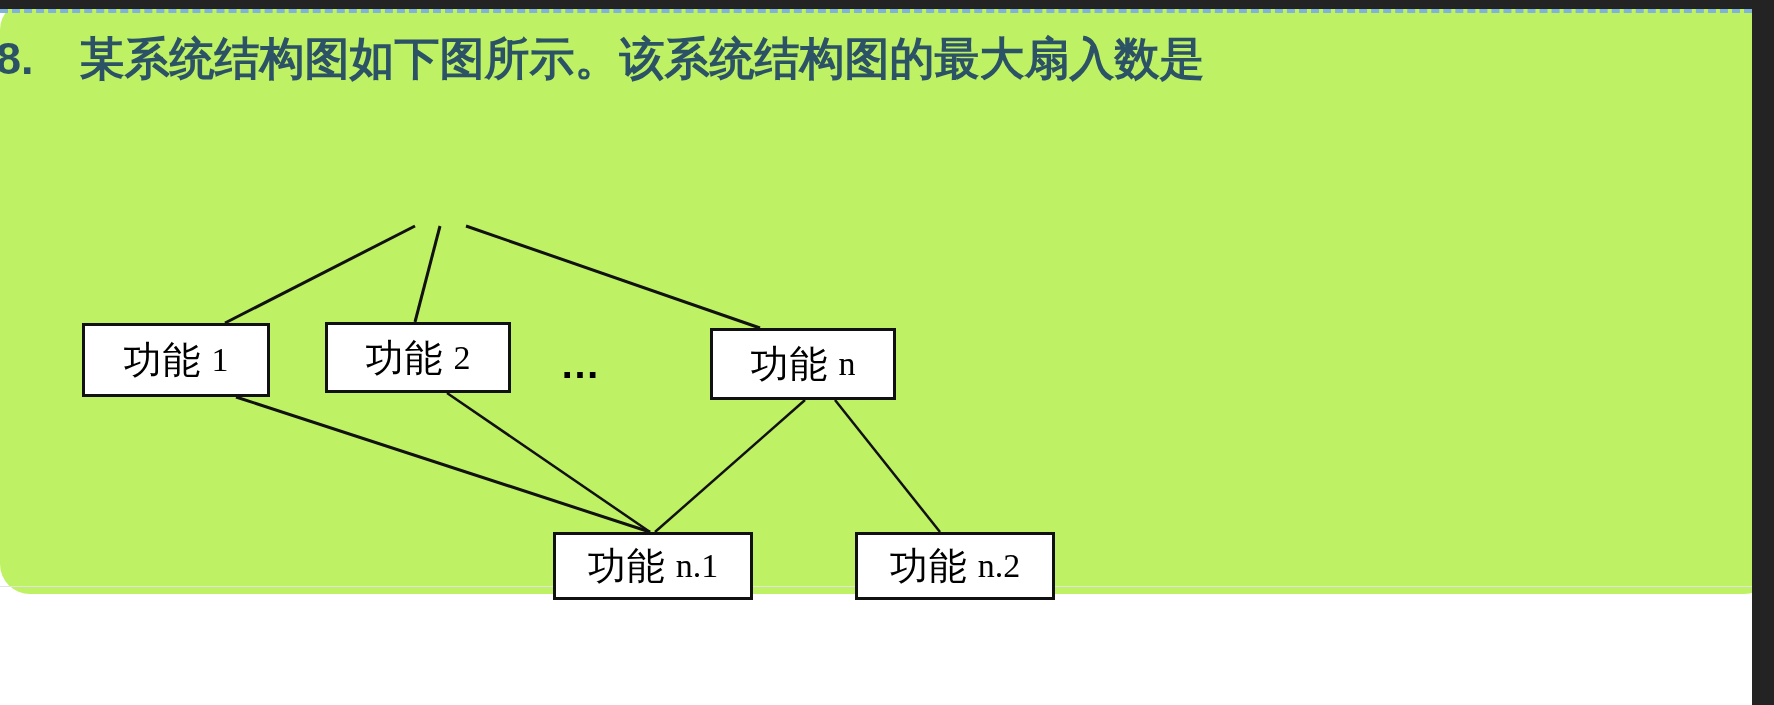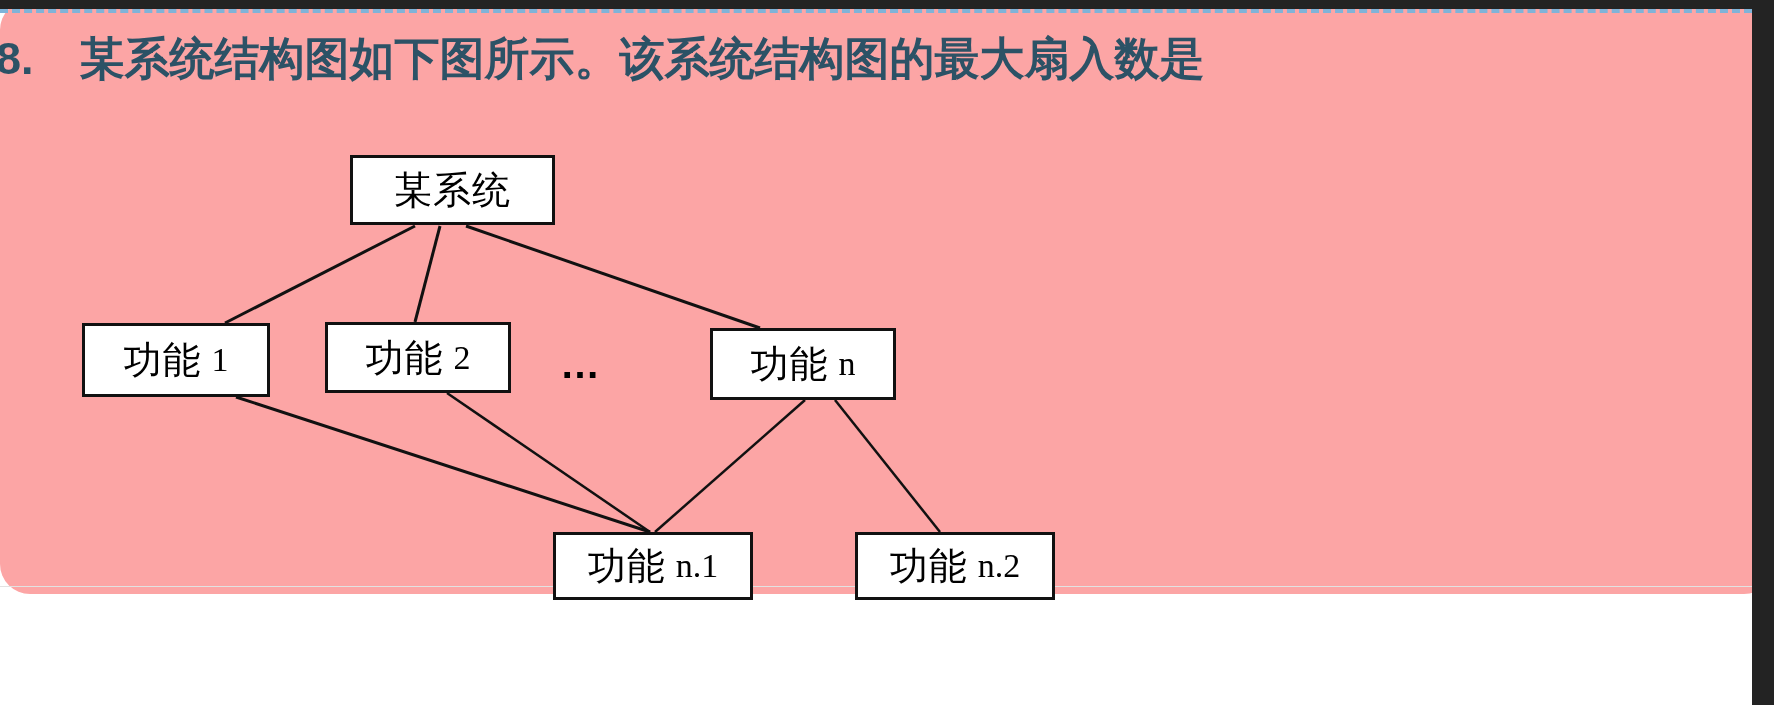--- a/index.html
+++ b/index.html
@@ -11,21 +11,21 @@
   body {
     width: 1774px;
     height: 705px;
     font-family: "Liberation Serif", "DejaVu Serif", serif;
     overflow: hidden;
   }
   #page {
     position: relative;
     width: 1774px;
     height: 594px;
-    background: #fca5a5;
+    background: #bef264;
     box-sizing: border-box;
     border-radius: 30px;
   }
   
   .chrome-top {
     position: absolute;
     left: 0; top: 0;
     width: 1774px; height: 9px;
     background: #232323;
   }
@@ -154,23 +154,20 @@
 
       <line x1="236" y1="277" x2="650" y2="412" stroke="#111111" stroke-width="3"></line>
 
       <line x1="447" y1="273" x2="650" y2="412" stroke="#111111" stroke-width="2.5"></line>
 
       <line x1="805" y1="280" x2="655" y2="412" stroke="#111111" stroke-width="2.5"></line>
 
       <line x1="835" y1="280" x2="940" y2="412" stroke="#111111" stroke-width="2.5"></line>
     </svg>
 
-    <div class="node" id="node-root">
-      <span class="cjk">某系统</span>
-    </div>
 
     <div class="node" id="node-f1">
       <span class="cjk">功能</span>
         <span class="suffix">1</span>
     </div>
 
     <div class="node" id="node-f2">
       <span class="cjk">功能</span>
         <span class="suffix">2</span>
     </div>

